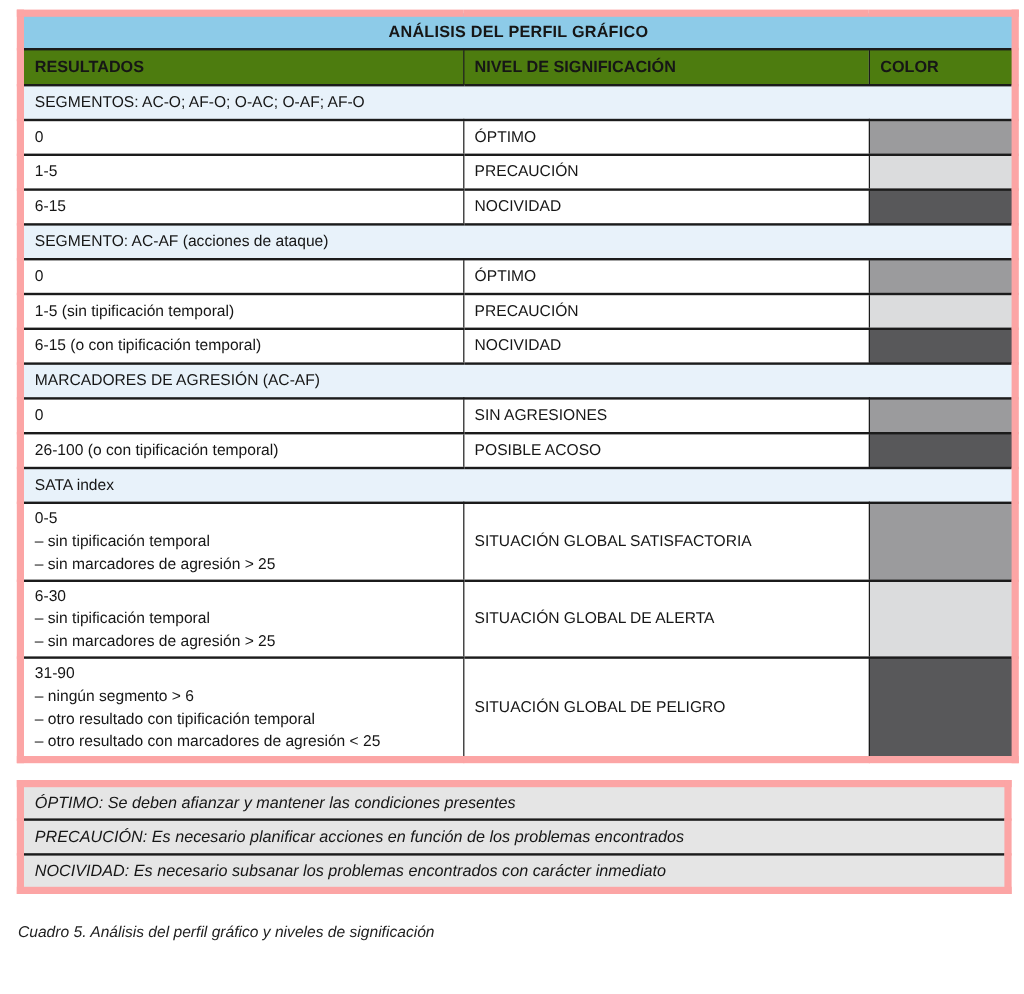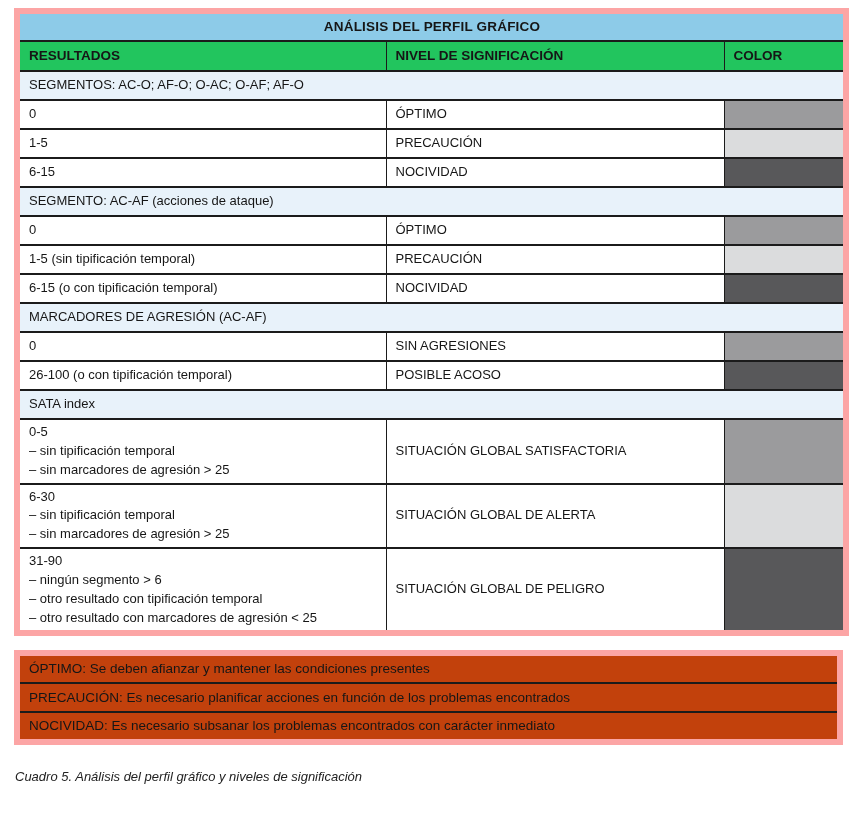--- a/index.html
+++ b/index.html
@@ -31,42 +31,43 @@
 
   tr.title-row td {
     background: #8DCBE8;
     font-weight: bold;
     text-align: center;
     height: 30px;
     font-size: 13.5px;
     letter-spacing: 0.2px;
   }
   tr.cols-row td {
-    background: #22c55e;
+    background: #4d7c0f;
     font-weight: bold;
     height: 30px;
     font-size: 13.5px;
   }
   tr.section-row td {
     background: #E8F2FA;
     height: 29px;
   }
   tr.data-row td { height: 29px; background: #ffffff; }
   tr.tall-row td { height: 50px; }
   tr.taller-row td { height: 78px; }
 
   td.resultados { white-space: pre-line; }
   td.swatch { padding: 0; }
 
   
   .table2-wrap { margin-top: 14px; }
   tr.legend-row td {
+    font-style: italic;
     height: 29px;
     font-size: 13.5px;
-    background: #c2410c;
+    background: #e5e5e5;
   }
 
   .caption {
     margin: 24px 0 0 1px;
     font-style: italic;
     font-size: 13px;
     color: #222222;
   }
 </style>
 </head>

